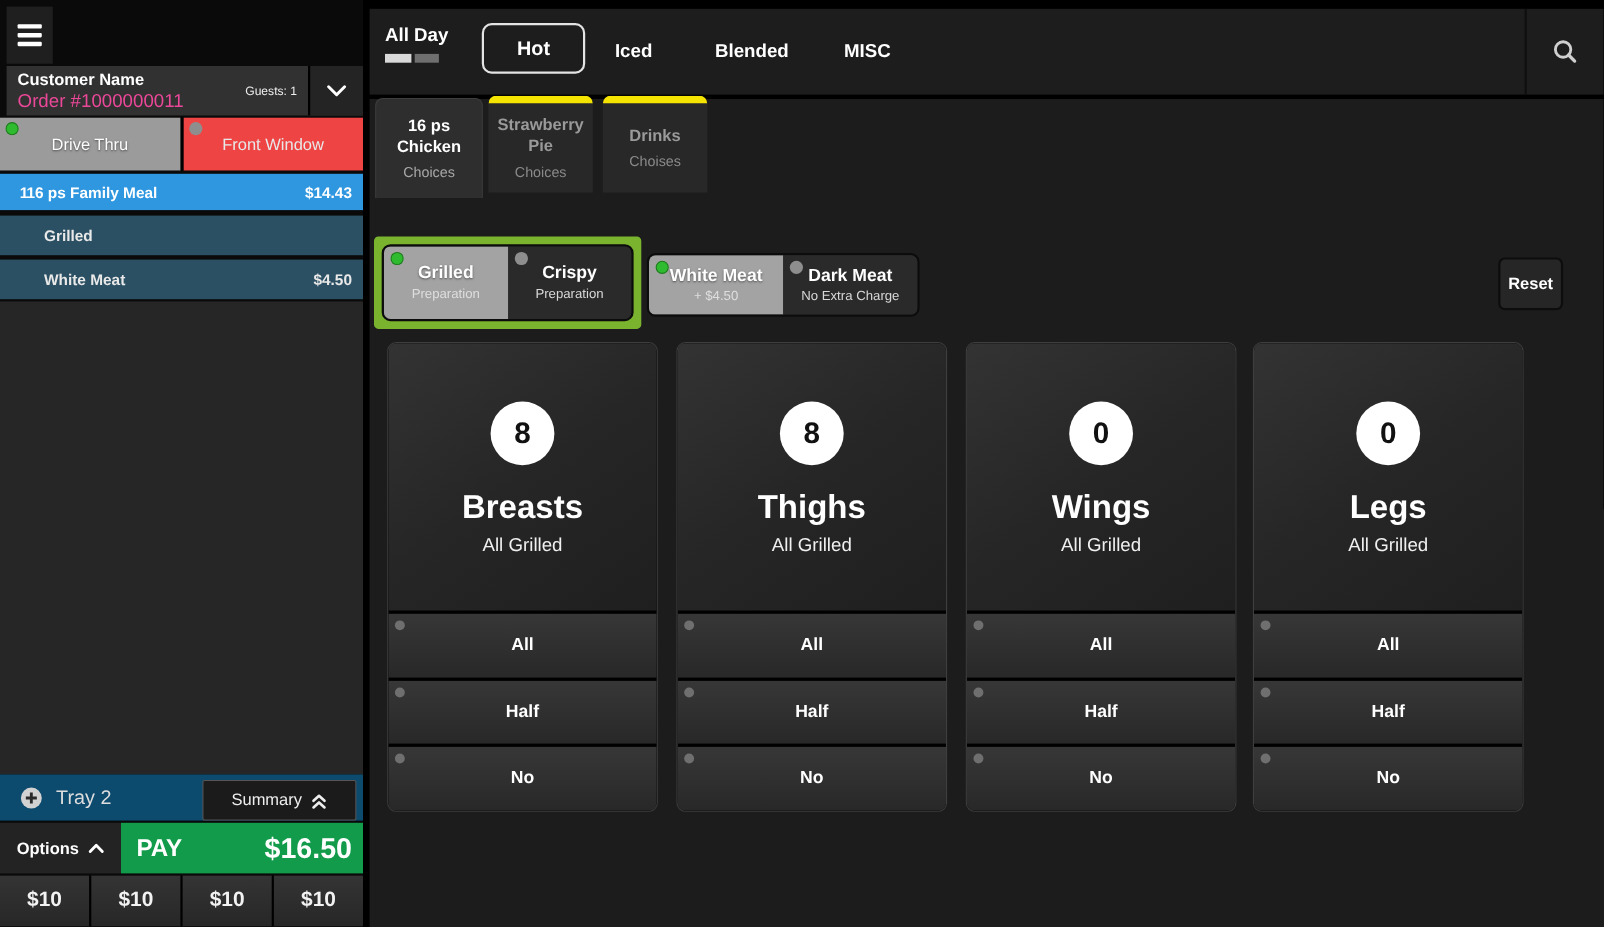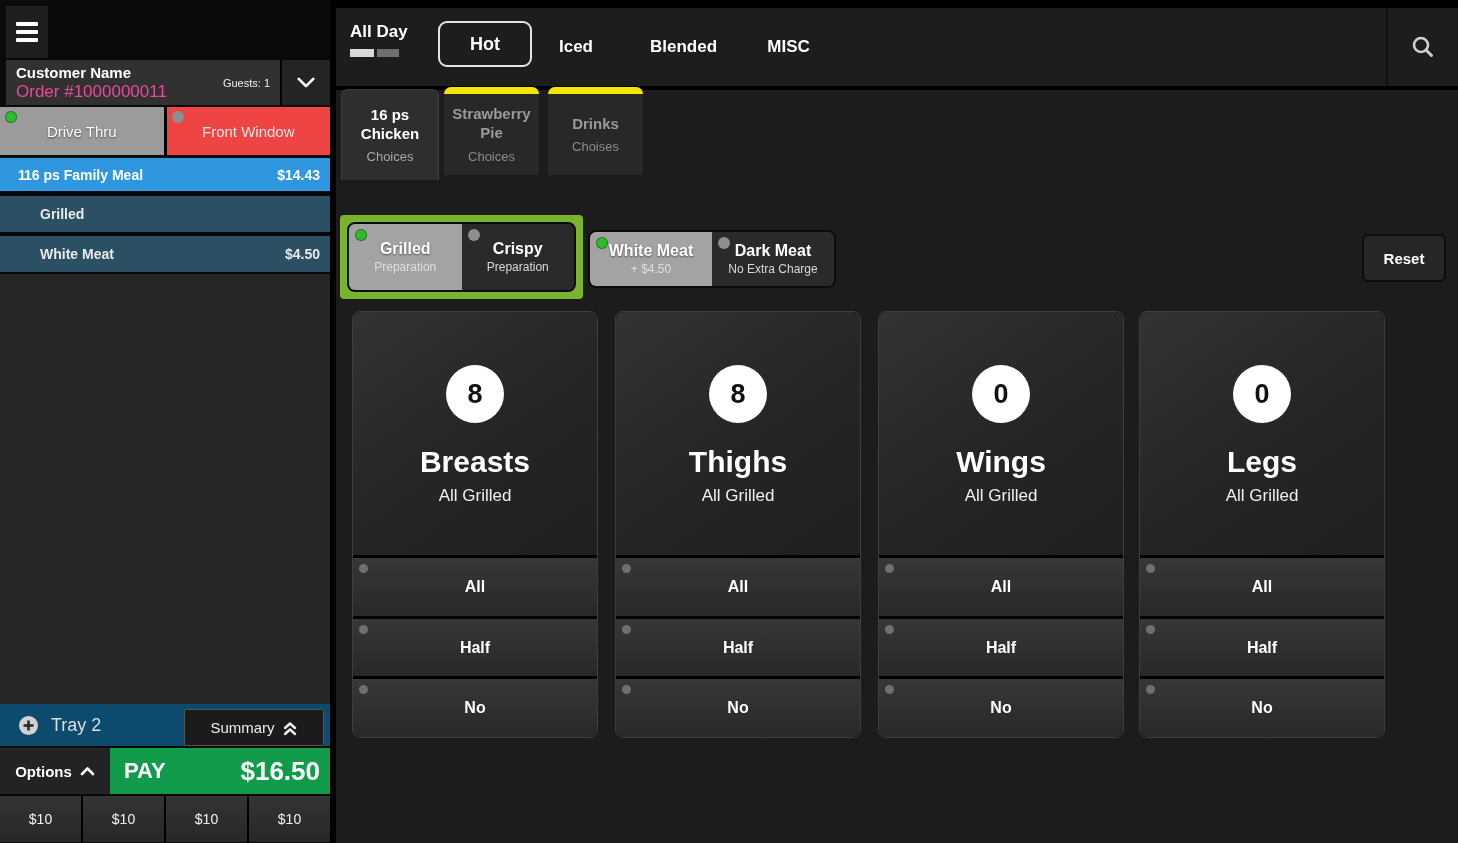--- a/index.html
+++ b/index.html
@@ -53,21 +53,21 @@
   .plus-icon { margin-left:18px; display:flex; }
   .summary-btn { position:absolute; right:6px; top:709px; width:140px; height:37px; background:#1b1b1b; border:1px solid #555; border-radius:2px; display:flex; align-items:center; justify-content:center; gap:7px; color:#eee; font-size:15px; cursor:pointer; }
 
   .pay-row { position:absolute; left:0; top:748px; width:330px; height:46px; display:flex; }
   .options-btn { width:110px; background:#232323; display:flex; align-items:center; justify-content:center; gap:8px; color:#fff; font-weight:bold; font-size:15px; cursor:pointer; }
   .pay-btn { flex:1; background:#129b4a; display:flex; align-items:center; cursor:pointer; }
   .pay-label { color:#fff; font-weight:bold; font-size:22px; margin-left:14px; }
   .pay-total { color:#fff; font-weight:bold; font-size:26px; margin-left:auto; margin-right:10px; }
 
   .cash-row { position:absolute; left:0; top:796px; width:330px; height:46px; display:flex; gap:2px; background:#000; }
-  .cash-btn { flex:1; background:linear-gradient(180deg,#343434,#272727); color:#f2f2f2; font-weight:normal; font-size:14px; display:flex; align-items:center; justify-content:center; cursor:pointer; }
+  .cash-btn { flex:1; background:linear-gradient(180deg,#343434,#272727); color:#f2f2f2; font-weight:bold; font-size:19px; display:flex; align-items:center; justify-content:center; cursor:pointer; }
 
   
   .topbar { position:absolute; left:336px; top:8px; width:1122px; height:78px; background:#1d1d1d; }
   .allday { position:absolute; left:14px; top:14px; display:flex; flex-direction:column; cursor:pointer; }
   .allday-label { color:#fff; font-weight:bold; font-size:17px; }
   .allday-bars { display:flex; gap:3px; margin-top:7px; }
   .bar1 { width:24px; height:8px; background:#d9d9d9; }
   .bar2 { width:22px; height:8px; background:#6f6f6f; }
   .hot-btn { position:absolute; left:102px; top:13px; width:94px; height:46px; border:2px solid #e4e4e4; border-radius:9px; display:flex; align-items:center; justify-content:center; color:#fff; font-weight:bold; font-size:18px; cursor:pointer; }
   .nav-label { position:absolute; top:0; height:78px; display:flex; align-items:center; justify-content:center; color:#fff; font-weight:bold; font-size:17px; cursor:pointer; }
@@ -98,21 +98,21 @@
   .toggle-opt .opt-label { font-weight:bold; font-size:16px; color:#fff; }
   .toggle-opt.sel { background:#a3a3a3; }
   .toggle-opt.sel .opt-label { text-shadow:0 1px 2px rgba(0,0,0,.5); }
   .toggle-opt.sel .opt-sub { color:#dedede; font-size:12px; }
   .toggle-opt.unsel { background:#2a2a2a; }
   .toggle-opt.unsel .opt-sub { color:#d8d8d8; font-size:12px; }
   .toggle-opt .dot-sm { top:5px; left:6px; }
 
   .meat-group { position:absolute; left:252px; top:140px; width:248px; height:58px; }
 
-  .reset-btn { position:absolute; left:1026px; top:144px; width:84px; height:48px; background:#262626; border:2px solid #0d0d0d; border-radius:6px; color:#fff; font-weight:bold; font-size:15px; display:flex; align-items:center; justify-content:center; cursor:pointer; }
+  .reset-btn { position:absolute; left:1026px; top:144px; width:59px; height:48px; background:#262626; border:2px solid #0d0d0d; border-radius:6px; color:#fff; font-weight:bold; font-size:15px; display:flex; align-items:center; justify-content:center; cursor:pointer; }
 
   .card { position:absolute; top:221px; width:246px; height:427px; background:#000; border:1px solid #3e3e3e; border-radius:8px; overflow:hidden; display:flex; flex-direction:column; gap:3px; }
   .card-1 { left:16px; } .card-2 { left:279px; } .card-3 { left:542px; } .card-4 { left:803px; }
   .card-top { height:243px; background:linear-gradient(145deg,#333 0%,#262626 50%,#1f1f1f 100%); display:flex; flex-direction:column; align-items:center; }
   .count-circle { width:58px; height:58px; border-radius:50%; background:#fff; color:#111; font-weight:bold; font-size:27px; display:flex; align-items:center; justify-content:center; margin-top:53px; }
   .card-title { color:#fff; font-weight:bold; font-size:30px; margin-top:22px; }
   .card-sub { color:#f0f0f0; font-size:17px; margin-top:7px; }
   .card-opt { flex:1; position:relative; background:linear-gradient(180deg,#373737,#282828); display:flex; align-items:center; justify-content:center; color:#fff; font-weight:bold; font-size:16px; cursor:pointer; }
   .card-opt .opt-dot { position:absolute; top:6px; left:6px; width:9px; height:9px; border-radius:50%; background:#6f6f6f; }
 

